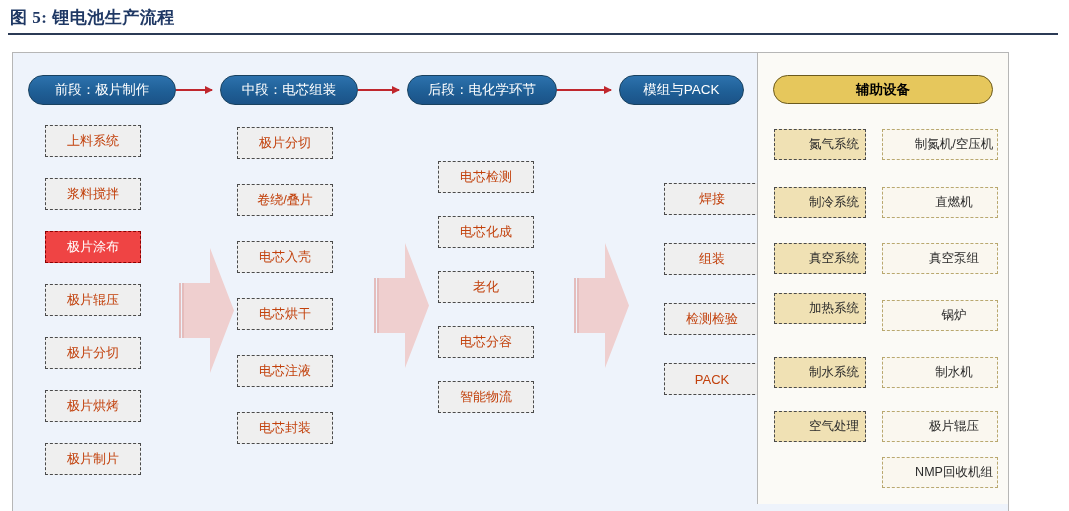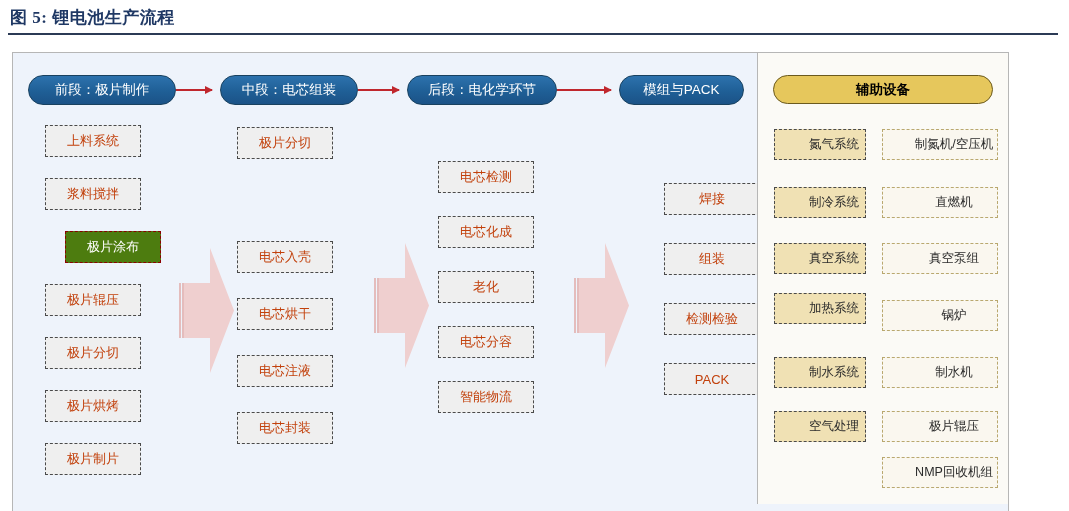--- a/index.html
+++ b/index.html
@@ -131,24 +131,23 @@
     border: 1.4px dashed #4a4a4a;
     color: #c2410c;
     font-size: 13px;
     display: flex;
     align-items: center;
     justify-content: center;
     white-space: nowrap;
     box-sizing: border-box;
   }
   .proc-box.highlight {
-    background: #4d7c0f;
+    background: #ef4444;
     border: 1.4px dashed #8b0000;
     color: #ffffff;
-    margin-left: 20px;
   }
 
   
   .col-0 { left: 32px; }
   .col-1 { left: 224px; }
   .col-2 { left: 425px; }
   .col-3 { left: 651px; text-align: center; }
 
   
   .chevron {
@@ -261,20 +260,21 @@
 
     <div class="proc-box col-0" style="top:72px">上料系统</div>
     <div class="proc-box col-0" style="top:125px">浆料搅拌</div>
     <div class="proc-box col-0 highlight" style="top:178px">极片涂布</div>
     <div class="proc-box col-0" style="top:231px">极片辊压</div>
     <div class="proc-box col-0" style="top:284px">极片分切</div>
     <div class="proc-box col-0" style="top:337px">极片烘烤</div>
     <div class="proc-box col-0" style="top:390px">极片制片</div>
 
     <div class="proc-box col-1" style="top:74px">极片分切</div>
+    <div class="proc-box col-1" style="top:131px">卷绕/叠片</div>
     <div class="proc-box col-1" style="top:188px">电芯入壳</div>
     <div class="proc-box col-1" style="top:245px">电芯烘干</div>
     <div class="proc-box col-1" style="top:302px">电芯注液</div>
     <div class="proc-box col-1" style="top:359px">电芯封装</div>
 
     <div class="proc-box col-2" style="top:108px">电芯检测</div>
     <div class="proc-box col-2" style="top:163px">电芯化成</div>
     <div class="proc-box col-2" style="top:218px">老化</div>
     <div class="proc-box col-2" style="top:273px">电芯分容</div>
     <div class="proc-box col-2" style="top:328px">智能物流</div>

